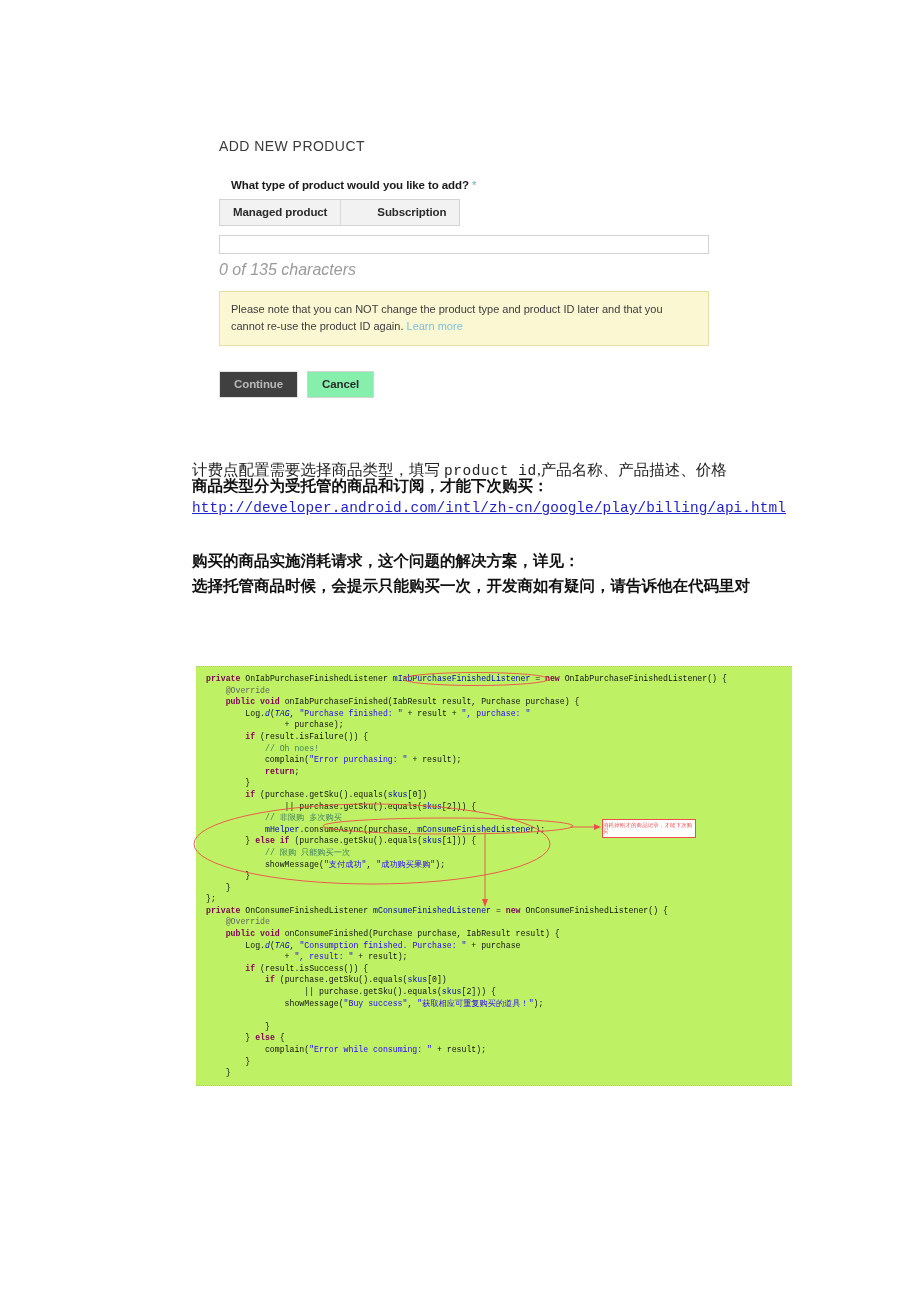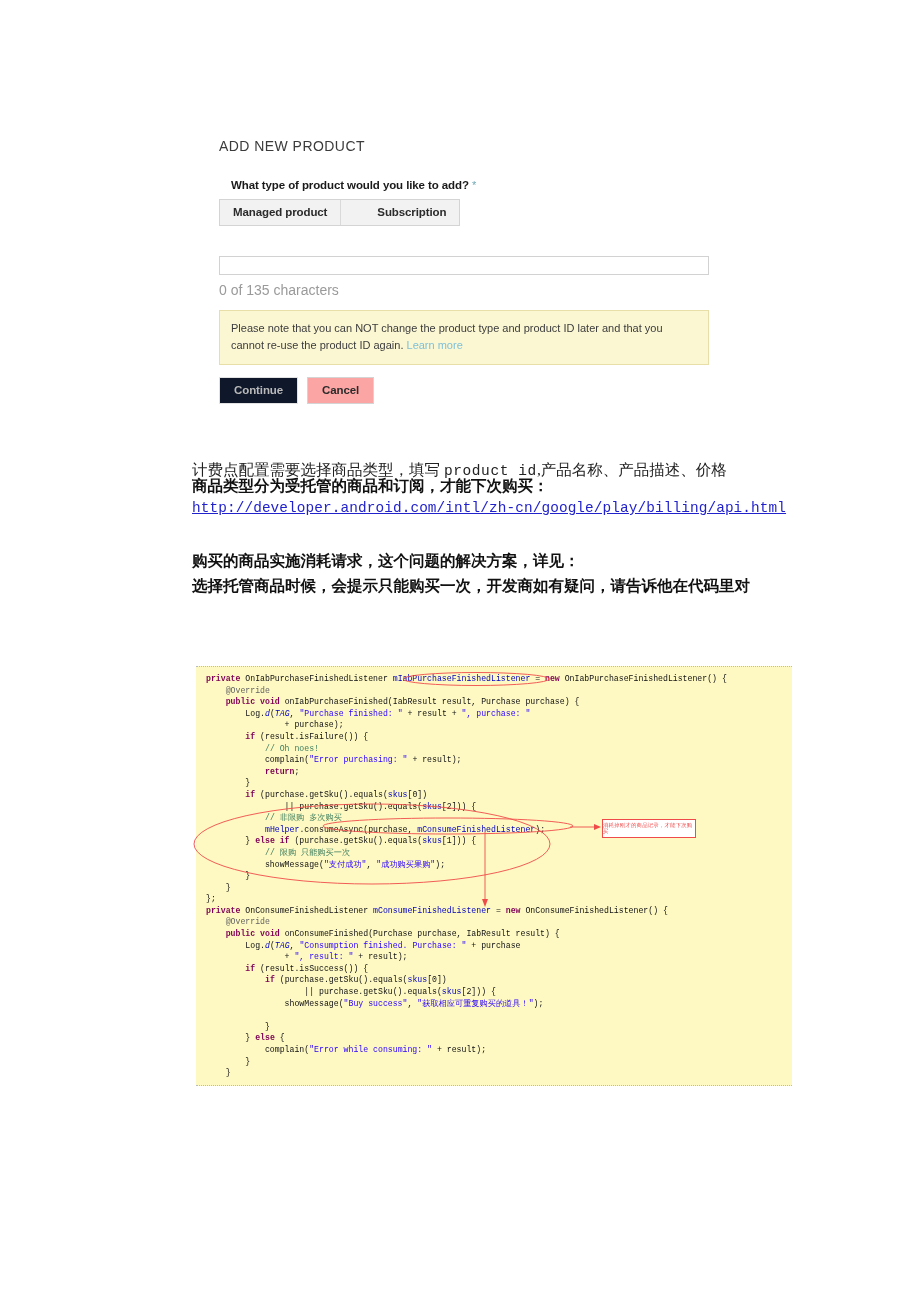--- a/index.html
+++ b/index.html
@@ -40,21 +40,21 @@
   }
   .req-star {
     color: #6fa8b8;
     font-weight: normal;
     font-size: 11px;
   }
   .seg-group {
     display: inline-flex;
     border: 1px solid #d4d4d4;
     background: #f3f2f2;
-    margin-bottom: 30px;
+    margin-bottom: 9px;
   }
   .seg-btn {
     font-size: 11.5px;
     font-weight: bold;
     color: #2b2b2b;
     padding: 6px 13px 7px 13px;
     background: #f3f2f2;
     letter-spacing: -0.1px;
   }
   .seg-btn + .seg-btn {
@@ -67,51 +67,52 @@
     box-sizing: border-box;
     height: 19px;
     border: 1px solid #d2d2d2;
     background: #fff;
     font-family: "Liberation Sans", sans-serif;
     font-size: 11px;
     padding: 1px 4px;
     outline: none;
   }
   .char-count {
-    font-size: 14px;
+    font-size: 16px;
     color: #9a9a9a;
     margin-top: 7px;
     margin-bottom: 12px;
+    font-style: italic;
   }
   .notice {
     background: #fbf7d3;
     border: 1px solid #e8dfa8;
     padding: 9px 11px 10px 11px;
     font-size: 11px;
     color: #3c3c3c;
     line-height: 1.55;
-    margin-bottom: 12px;
+    margin-bottom: 25px;
   }
   .notice a {
     color: #7fc0d8;
     text-decoration: none;
   }
   .btn-row { display: flex; gap: 9px; }
   .btn {
     font-size: 11.5px;
     font-weight: bold;
     padding: 6px 14px 7px 14px;
     border: 1px solid #d4d4d4;
-    background: #fca5a5;
+    background: #86efac;
     color: #2b2b2b;
     letter-spacing: -0.1px;
   }
   .btn.disabled {
     color: #b9b9b9;
-    background: #0f172a;
+    background: #404040;
     border-color: #e2e2e2;
   }
 
   
   .prose {
     position: absolute;
     left: 192px;
     width: 595px;
   }
   .p-serif {
@@ -144,21 +145,21 @@
 
   
   .code-shot {
     position: absolute;
     left: 196px;
     top: 666px;
     width: 596px;
     border-top: 1px dotted #b8b8c8;
     border-bottom: 1px dotted #b8b8c8;
     padding: 6px 0 6px 0;
-    background: #fef9c3;
+    background: #bef264;
   }
   .code {
     font-family: "Liberation Mono", monospace;
     font-size: 8.2px;
     line-height: 11.6px;
     color: #111;
     white-space: pre;
     padding-left: 10px;
     letter-spacing: 0px;
   }

